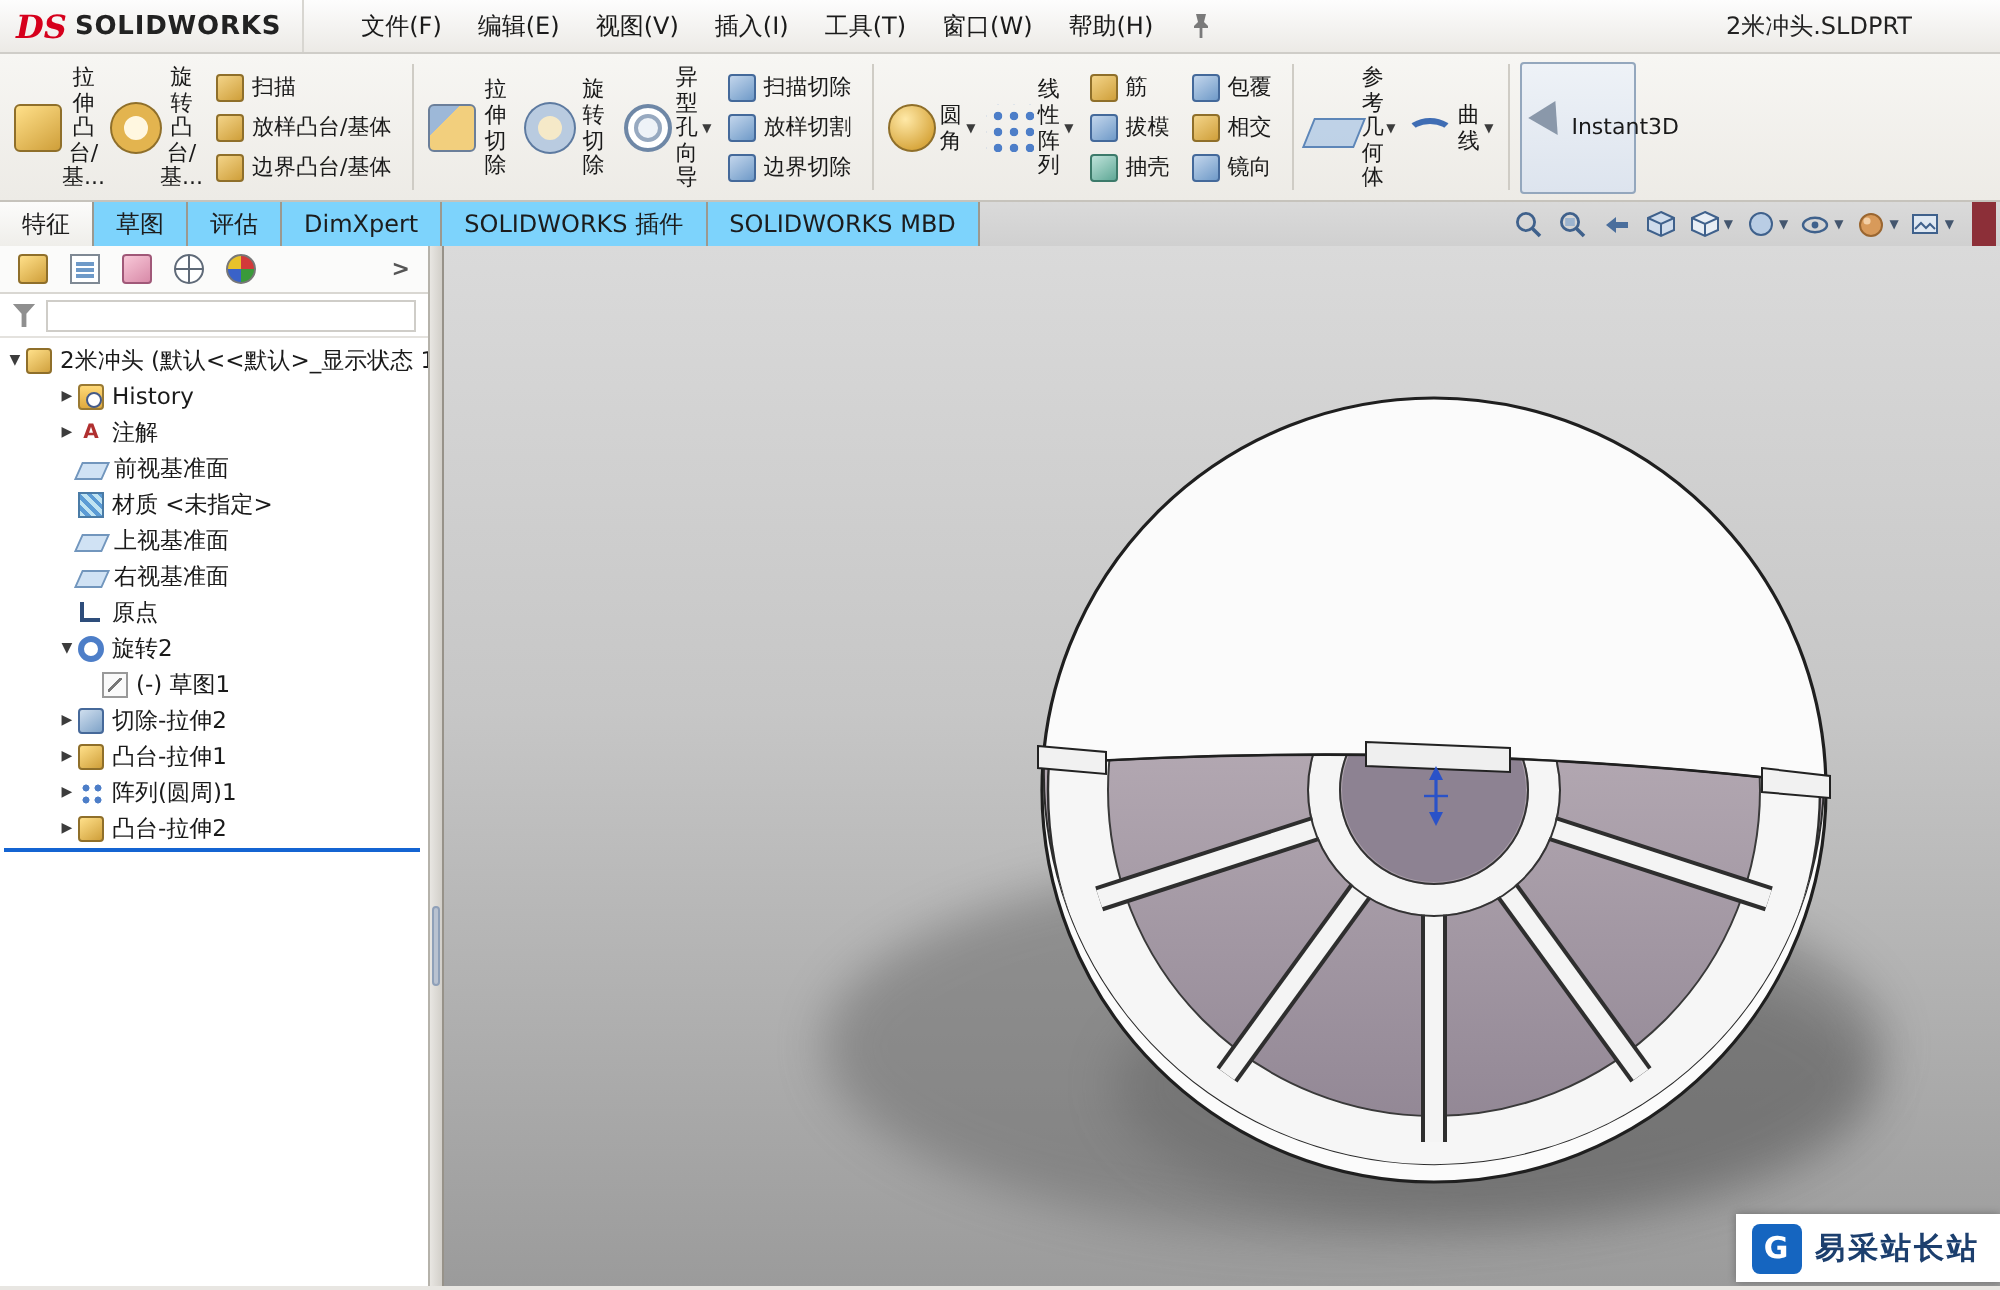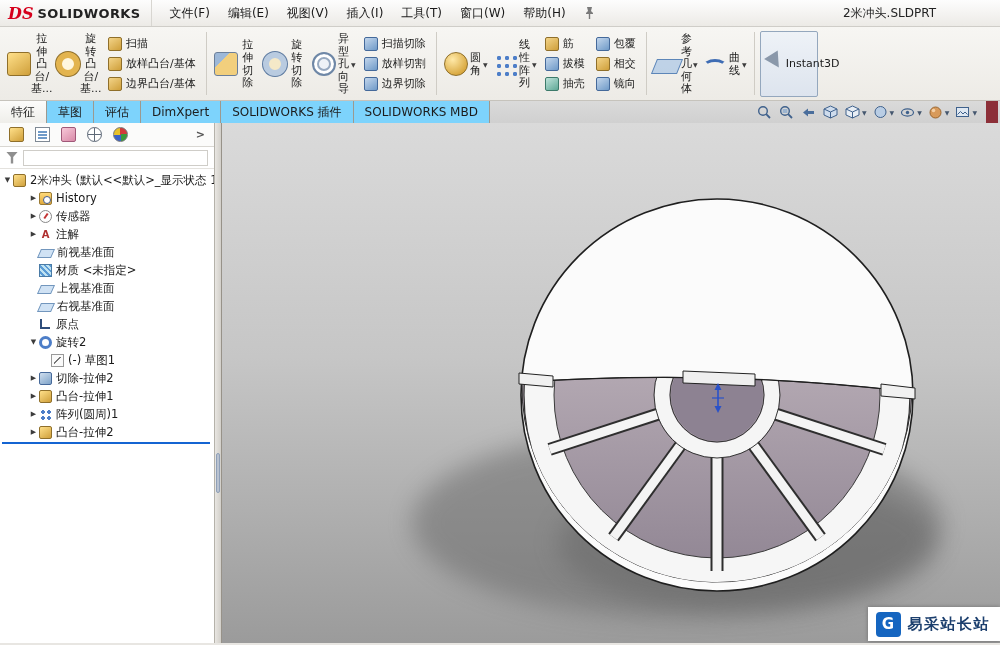--- a/index.html
+++ b/index.html
@@ -1,26 +1,26 @@
 <!DOCTYPE html>
 <html><head>
 <meta charset="utf-8">
 <style>
   *{box-sizing:border-box;margin:0;padding:0}
   html,body{width:1000px;height:645px;overflow:hidden}
   body{font-family:"DejaVu Sans","Liberation Sans",sans-serif;font-size:12px;color:#1a1a1a;background:#e8e6e2;position:relative}
 
   
   .menubar{height:27px;background:linear-gradient(#fdfdfd,#eceae6);border-bottom:1px solid #cfcdc8;display:flex;align-items:center;padding:0 8px}
-  .logo{display:flex;align-items:center;gap:4px;padding-right:10px;border-right:1px solid #d8d6d1;margin-right:9px;height:100%}
+  .logo{display:flex;align-items:center;gap:4px;padding-right:10px;border-right:1px solid #d8d6d1;margin-right:20px;height:100%}
   .logo-mark{color:#d6001c;font-weight:bold;font-style:italic;font-size:16px;font-family:"DejaVu Serif","Liberation Serif",serif}
   .logo-name{font-weight:bold;font-size:13px;letter-spacing:.4px;color:#222}
   .menu-item{padding:4px 9px;cursor:default;white-space:nowrap}
   .pin-btn{margin-left:8px;display:flex;align-items:center}
-  .doc-title{margin-left:auto;margin-right:56px;color:#222;white-space:nowrap}
+  .doc-title{margin-left:auto;margin-right:36px;color:#222;white-space:nowrap}
 
   
   .ribbon{height:74px;background:linear-gradient(#f7f6f3,#edebe6);border-bottom:1px solid #c6c3bc;display:flex;align-items:stretch;padding:2px 4px}
   .rgroup{display:flex;align-items:center;gap:1px;padding:0 1px}
   .rsep{width:1px;background:#cfccc5;margin:3px 4px;align-self:stretch}
   .rbtn-lg{width:48px;height:66px;display:flex;flex-direction:row;align-items:center;padding:3px 1px 1px;border:1px solid transparent;border-radius:2px}
   .rbtn-lg.pressed{border:1px solid #94a7bd;background:linear-gradient(#eef2f7,#dde4ee);width:58px}
   .ri{width:24px;height:24px;margin-bottom:2px;flex:none;position:relative}
   .rlabel{font-size:11px;line-height:1.15;text-align:center;word-break:break-all;max-width:42px}
   .rlabel.en{word-break:normal;white-space:nowrap;max-width:none}
@@ -337,25 +337,20 @@
         <span class="tic ic-part"></span>
         <span class="tlabel">2米冲头 (默认&lt;&lt;默认&gt;_显示状态 1&gt;)</span>
       </div>
       <div class="trow lv1">
         <span class="caret c-r"></span>
         <span class="tic ic-history"></span>
         <span class="tlabel">History</span>
       </div>
       <div class="trow lv1">
         <span class="caret c-r"></span>
-        <span class="tic ic-sensor"></span>
-        <span class="tlabel">传感器</span>
-      </div>
-      <div class="trow lv1">
-        <span class="caret c-r"></span>
         <span class="tic ic-annot"></span>
         <span class="tlabel">注解</span>
       </div>
       <div class="trow lv1">
         <span class="caret c-n"></span>
         <span class="tic ic-plane"></span>
         <span class="tlabel">前视基准面</span>
       </div>
       <div class="trow lv1">
         <span class="caret c-n"></span>

